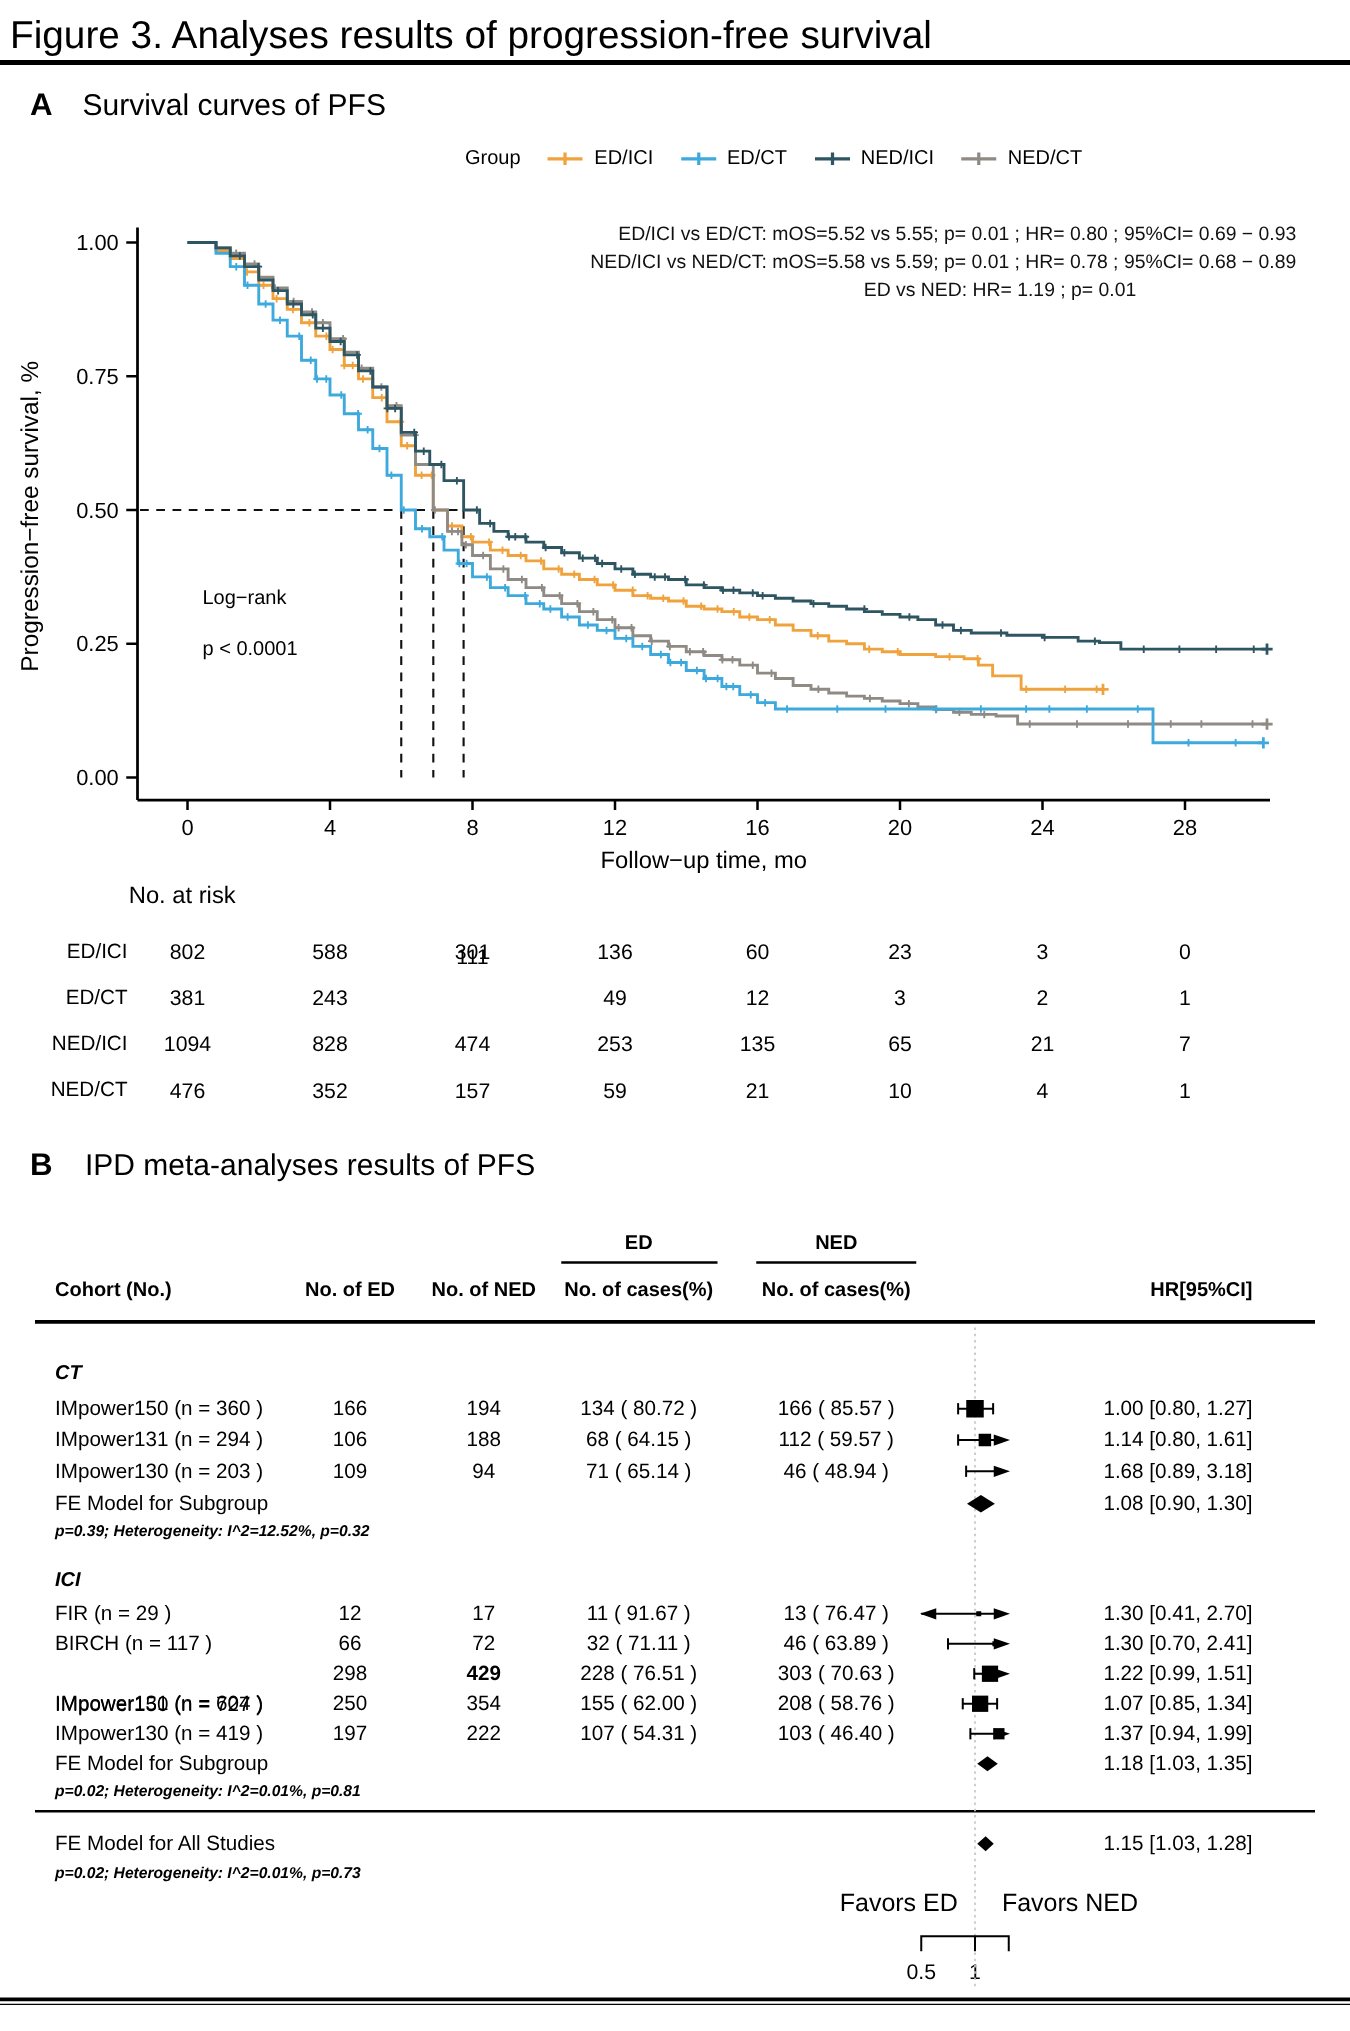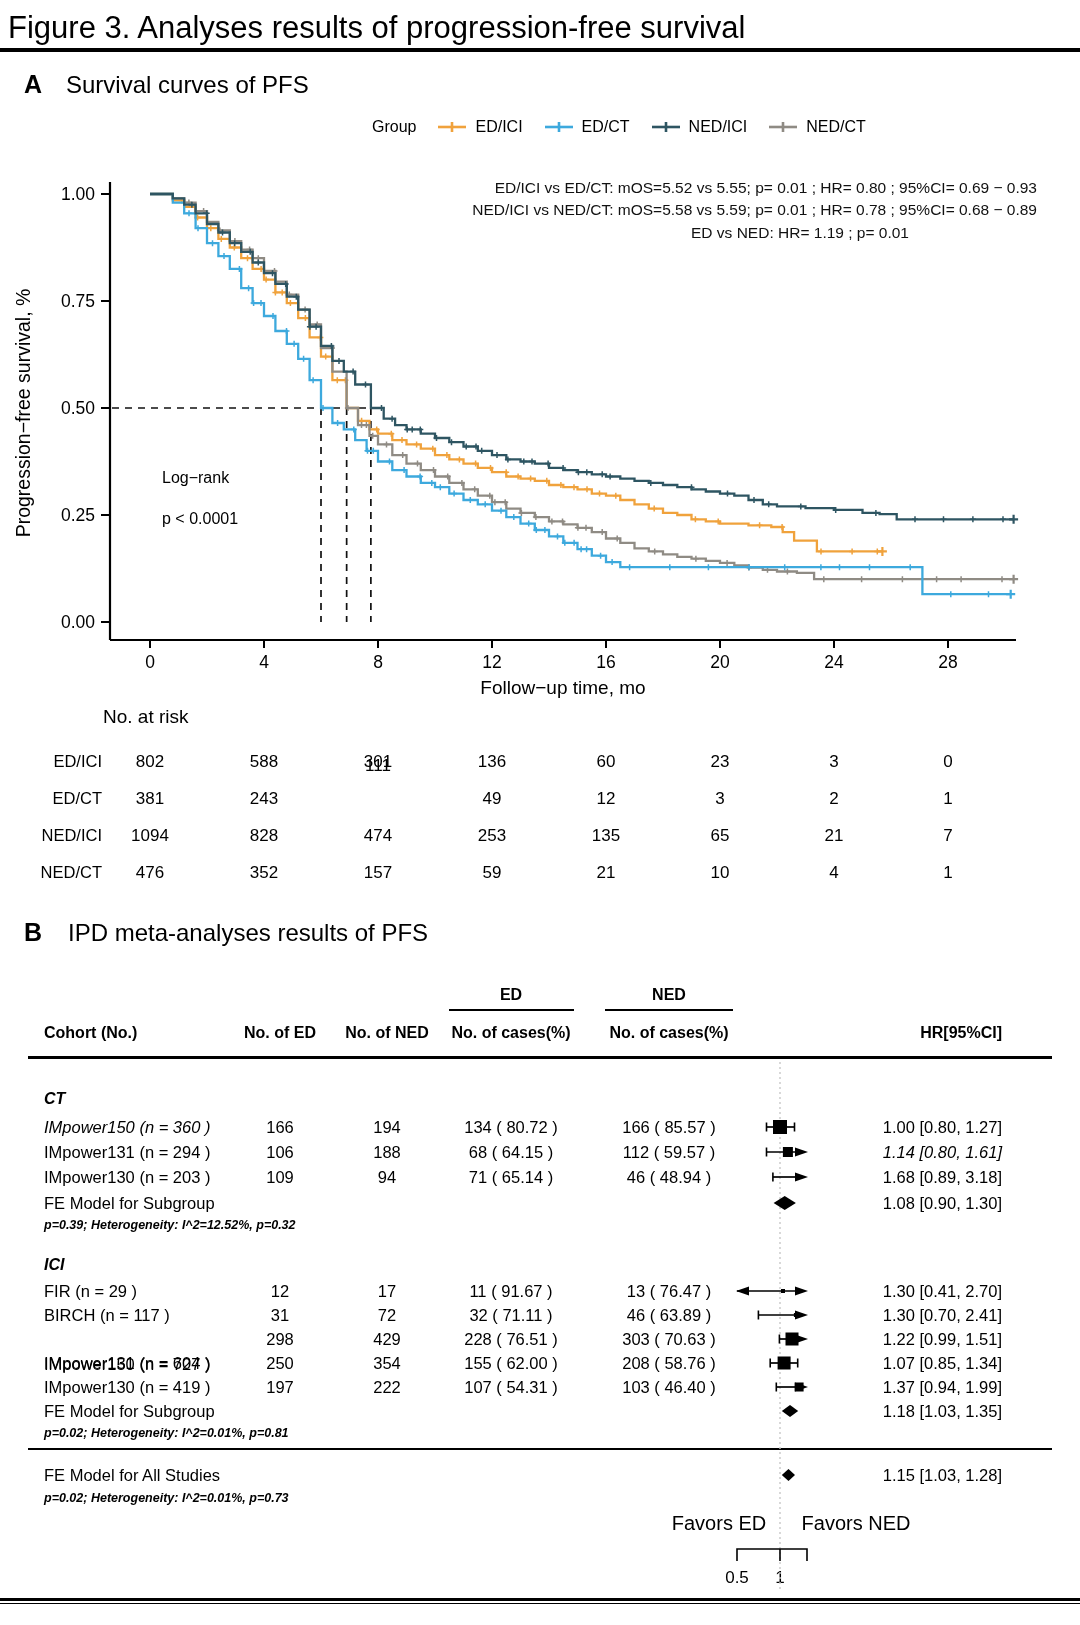--- a/index.html
+++ b/index.html
@@ -134,57 +134,57 @@
   <div class="bh ctr" style="left:669px; top:1024px;">No. of cases(%)</div>
   <div class="bh" style="right:78px; top:1024px;">HR[95%CI]</div>
 
   <div class="rule" style="left:28px; top:1056px; width:1024px; height:2.5px;"></div>
   <div class="rule" style="left:28px; top:1448px; width:1024px; height:2px;"></div>
   <div class="rule" style="left:0px; top:1598px; width:1080px; height:3px;"></div>
   <div class="rule" style="left:0px; top:1603px; width:1080px; height:1px;"></div>
 
   <div id="btable">
       <div class="bcell grp-label" style="left: 44px; top: 1090px;">CT</div>
-      <div class="bcell" style="left: 44px; top: 1118px; font-style: italic;">IMpower150 (n = 360 )</div>
+      <div class="bcell" style="left: 44px; top: 1118px;">IMpower150 (n = 360 )</div>
       <div class="bcell ctr" style="left: 280px; top: 1118px;">166</div>
       <div class="bcell ctr" style="left: 387px; top: 1118px;">194</div>
       <div class="bcell ctr" style="left: 511px; top: 1118px;">134 ( 80.72 )</div>
       <div class="bcell ctr" style="left: 669px; top: 1118px;">166 ( 85.57 )</div>
       <div class="bcell" style="right: 78px; top: 1118px;">1.00 [0.80, 1.27]</div>
       <div class="bcell" style="left: 44px; top: 1143px;">IMpower131 (n = 294 )</div>
       <div class="bcell ctr" style="left: 280px; top: 1143px;">106</div>
       <div class="bcell ctr" style="left: 387px; top: 1143px;">188</div>
       <div class="bcell ctr" style="left: 511px; top: 1143px;">68 ( 64.15 )</div>
       <div class="bcell ctr" style="left: 669px; top: 1143px;">112 ( 59.57 )</div>
-      <div class="bcell" style="right: 78px; top: 1143px; font-style: italic;">1.14 [0.80, 1.61]</div>
+      <div class="bcell" style="right: 78px; top: 1143px;">1.14 [0.80, 1.61]</div>
       <div class="bcell" style="left: 44px; top: 1168px;">IMpower130 (n = 203 )</div>
       <div class="bcell ctr" style="left: 280px; top: 1168px;">109</div>
       <div class="bcell ctr" style="left: 387px; top: 1168px;">94</div>
       <div class="bcell ctr" style="left: 511px; top: 1168px;">71 ( 65.14 )</div>
       <div class="bcell ctr" style="left: 669px; top: 1168px;">46 ( 48.94 )</div>
       <div class="bcell" style="right: 78px; top: 1168px;">1.68 [0.89, 3.18]</div>
       <div class="bcell" style="left: 44px; top: 1194px;">FE Model for Subgroup</div>
       <div class="bcell" style="right: 78px; top: 1194px;">1.08 [0.90, 1.30]</div>
       <div class="bcell het" style="left: 44px; top: 1218px;">p=0.39; Heterogeneity: I^2=12.52%, p=0.32</div>
       <div class="bcell grp-label" style="left: 44px; top: 1256px;">ICI</div>
       <div class="bcell" style="left: 44px; top: 1282px;">FIR (n = 29 )</div>
       <div class="bcell ctr" style="left: 280px; top: 1282px;">12</div>
       <div class="bcell ctr" style="left: 387px; top: 1282px;">17</div>
       <div class="bcell ctr" style="left: 511px; top: 1282px;">11 ( 91.67 )</div>
       <div class="bcell ctr" style="left: 669px; top: 1282px;">13 ( 76.47 )</div>
       <div class="bcell" style="right: 78px; top: 1282px;">1.30 [0.41, 2.70]</div>
       <div class="bcell" style="left: 44px; top: 1306px;">BIRCH (n = 117 )</div>
-      <div class="bcell ctr" style="left: 280px; top: 1306px;">31</div>
+      <div class="bcell ctr" style="left: 280px; top: 1306px;">66</div>
       <div class="bcell ctr" style="left: 387px; top: 1306px;">72</div>
       <div class="bcell ctr" style="left: 511px; top: 1306px;">32 ( 71.11 )</div>
       <div class="bcell ctr" style="left: 669px; top: 1306px;">46 ( 63.89 )</div>
       <div class="bcell" style="right: 78px; top: 1306px;">1.30 [0.70, 2.41]</div>
       <div class="bcell" style="left: 44px; top: 1330px; margin-top: 25px;">IMpower150 (n = 727 )</div>
       <div class="bcell ctr" style="left: 280px; top: 1330px;">298</div>
-      <div class="bcell ctr" style="left: 387px; top: 1330px;">429</div>
+      <div class="bcell ctr" style="left: 387px; top: 1330px; font-weight: bold;">429</div>
       <div class="bcell ctr" style="left: 511px; top: 1330px;">228 ( 76.51 )</div>
       <div class="bcell ctr" style="left: 669px; top: 1330px;">303 ( 70.63 )</div>
       <div class="bcell" style="right: 78px; top: 1330px;">1.22 [0.99, 1.51]</div>
       <div class="bcell" style="left: 44px; top: 1354px;">IMpower131 (n = 604 )</div>
       <div class="bcell ctr" style="left: 280px; top: 1354px;">250</div>
       <div class="bcell ctr" style="left: 387px; top: 1354px;">354</div>
       <div class="bcell ctr" style="left: 511px; top: 1354px;">155 ( 62.00 )</div>
       <div class="bcell ctr" style="left: 669px; top: 1354px;">208 ( 58.76 )</div>
       <div class="bcell" style="right: 78px; top: 1354px;">1.07 [0.85, 1.34]</div>
       <div class="bcell" style="left: 44px; top: 1378px;">IMpower130 (n = 419 )</div>

